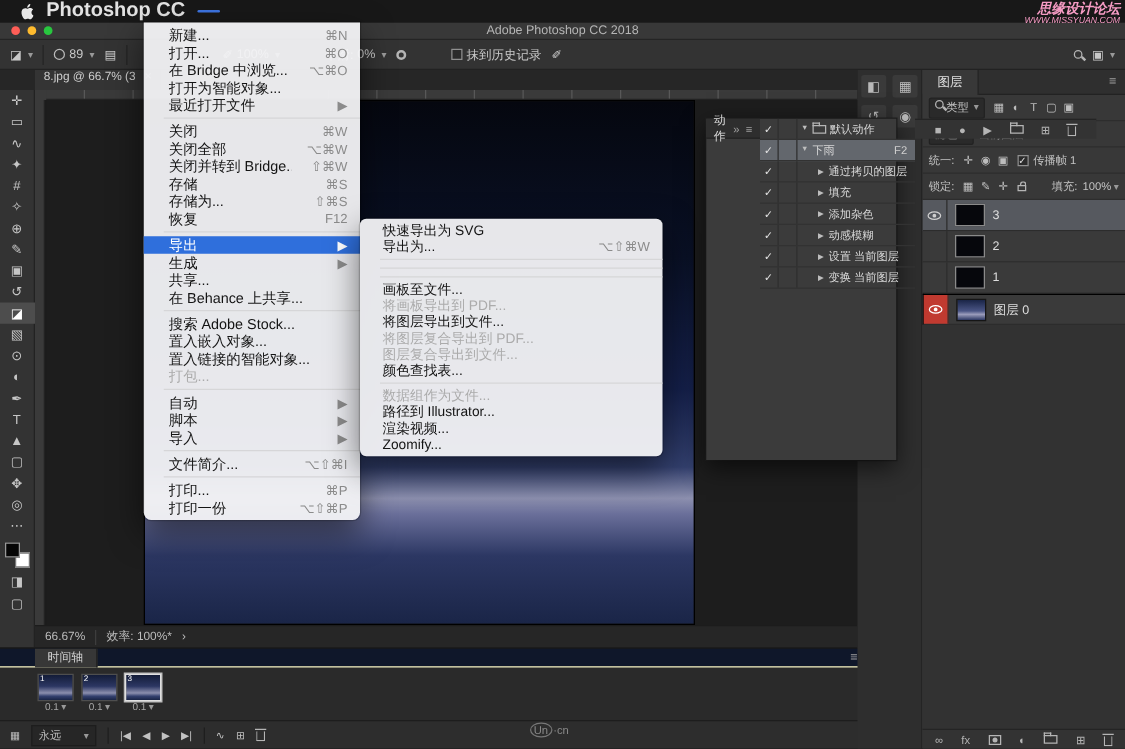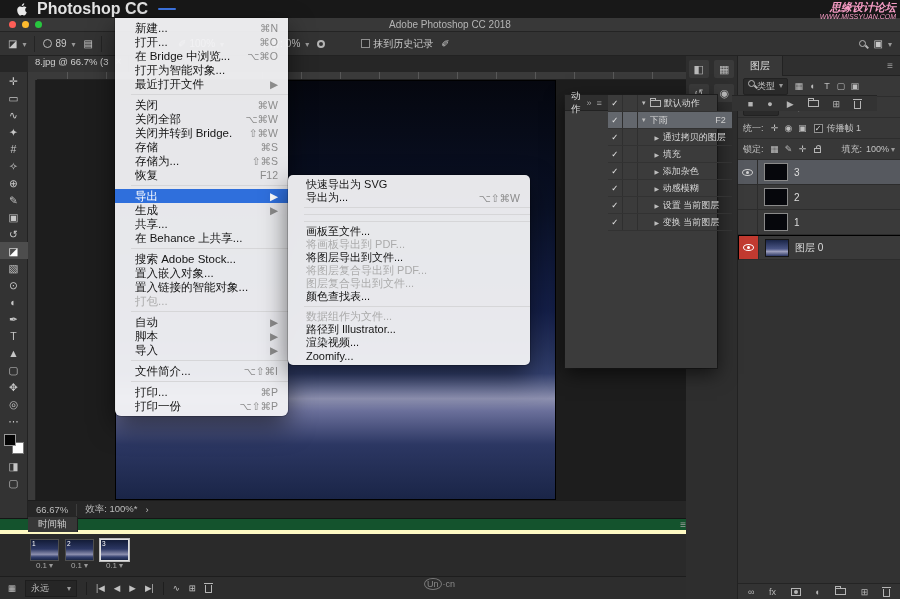--- a/index.html
+++ b/index.html
@@ -62,21 +62,21 @@
   .photo{left:115px;top:80px;width:441px;height:420px;z-index:2;border:1px solid #000;
          background:linear-gradient(180deg,#05070f 0%,#0a1126 30%,#15204a 55%,#33406e 70%,#8c8fae 76%,#6a6f9a 79%,#2c3763 87%,#1a2547 100%);}
 
   
   .statusbar{left:28px;top:500px;width:658px;height:18px;background:#262626;border-top:1px solid #1c1c1c;
              display:flex;align-items:center;font-size:9.5px;color:#bdbdbd;gap:8px;padding:0 8px;z-index:6;}
   .st-div{width:1px;height:12px;background:#3d3d3d;}
 
   
   .timeline{left:0;top:518px;width:738px;height:81px;background:#2a2a2a;z-index:15;border-top:1px solid #151515;}
-  .tl-tabbar{height:15px;background:#14532d;border-bottom:4px solid #fef9c3;display:flex;align-items:center;}
+  .tl-tabbar{height:15px;background:#0f172a;border-bottom:1px solid #fef9c3;display:flex;align-items:center;}
   .tl-tab{font-size:9.5px;color:#cfcfcf;background:#373737;height:15px;display:flex;align-items:center;padding:0 10px;margin-left:28px;border-right:1px solid #1e1e1e;}
   .tl-menu{margin-left:auto;margin-right:52px;color:#9f9f9f;font-size:10px;}
   .tl-frames{display:flex;padding:5px 0 0 30px;height:42px;}
   .frame{width:32px;margin-right:3px;}
   .fthumb{width:29px;height:22px;position:relative;border:1px solid #4e4e4e;
           background:linear-gradient(180deg,#131c38,#2c3763 45%,#8c8fae 72%,#33406e 85%,#1a2547);}
   .frame.selected .fthumb{border-color:#e0e0e0;box-shadow:0 0 0 1px #bbb;}
   .fnum{position:absolute;left:1px;top:0;font-size:6.5px;color:#fff;}
   .fdelay{font-size:8px;color:#a8a8a8;text-align:center;width:29px;}
   .tl-controls{height:23px;background:#2d2d2d;border-top:1px solid #1d1d1d;display:flex;align-items:center;gap:9px;padding:0 8px;font-size:9px;color:#b9b9b9;position:absolute;bottom:0;left:0;right:0;}

